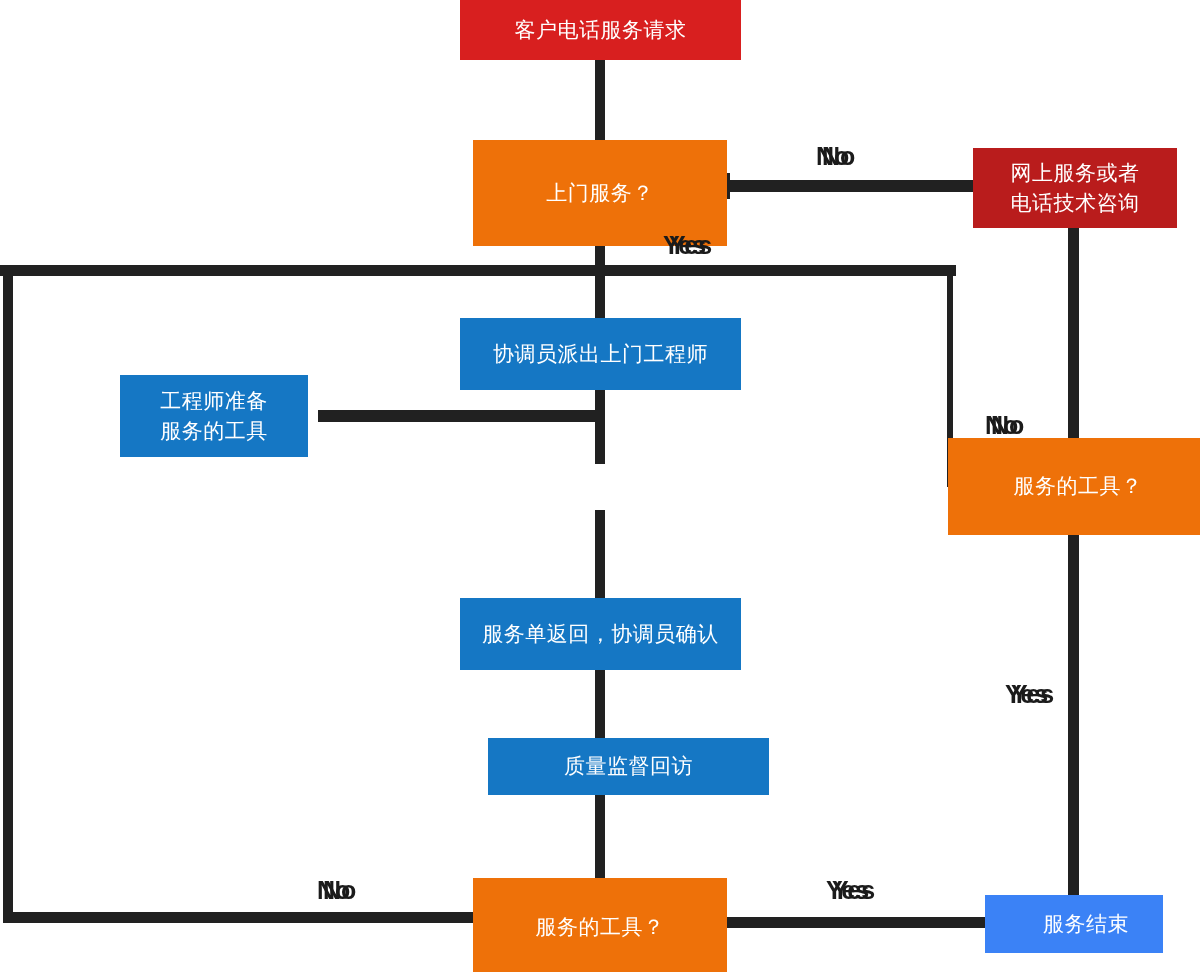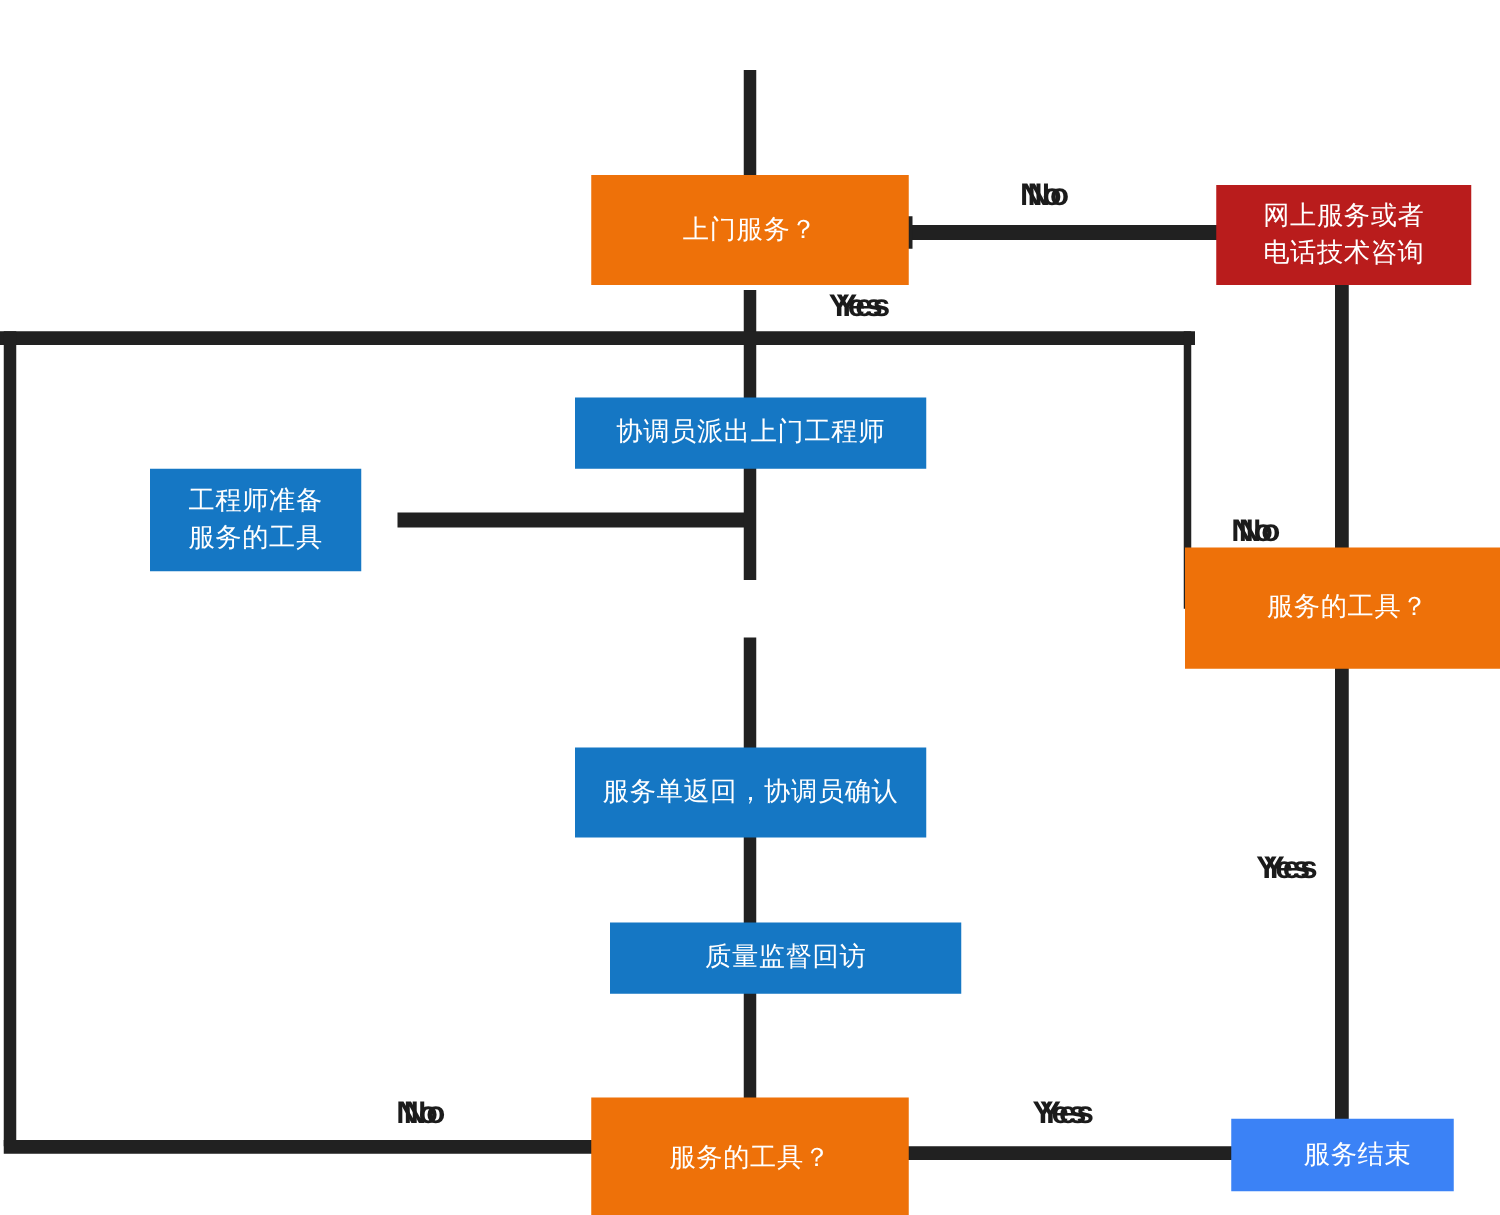--- a/index.html
+++ b/index.html
@@ -49,35 +49,38 @@
   <div class="line" style="left:595px;top:650px;width:10px;height:94px;"></div>
 
   <div class="line" style="left:595px;top:790px;width:10px;height:94px;"></div>
 
   <div class="line" style="left:722px;top:917px;width:268px;height:11px;"></div>
 
   <div class="line" style="left:1068px;top:224px;width:11px;height:220px;"></div>
 
   <div class="line" style="left:1068px;top:530px;width:11px;height:366px;"></div>
 
+  <div class="node n-start" style="left:460px;top:0px;width:281px;height:60px;">
+    <span>客户电话服务请求</span>
+  </div>
 
-  <div class="node n-decision" style="left:473px;top:140px;width:254px;height:88px;">
+  <div class="node n-decision" style="left:473px;top:140px;width:254px;height:106px;">
     <span>上门服务？</span>
   </div>
 
   <div class="node n-alt" style="left:973px;top:148px;width:204px;height:80px;">
     <span>网上服务或者
 电话技术咨询</span>
   </div>
 
-  <div class="node n-process" style="left:460px;top:318px;width:281px;height:57px;">
+  <div class="node n-process" style="left:460px;top:318px;width:281px;height:72px;">
     <span>协调员派出上门工程师</span>
   </div>
 
-  <div class="node n-process" style="left:120px;top:375px;width:169px;height:82px;">
+  <div class="node n-process" style="left:120px;top:375px;width:188px;height:82px;">
     <span>工程师准备
 服务的工具</span>
   </div>
 
 
   <div class="node n-process" style="left:460px;top:598px;width:281px;height:72px;">
     <span>服务单返回，协调员确认</span>
   </div>
 
   <div class="node n-process" style="left:460px;top:738px;width:281px;height:57px;margin-left:28px;">

